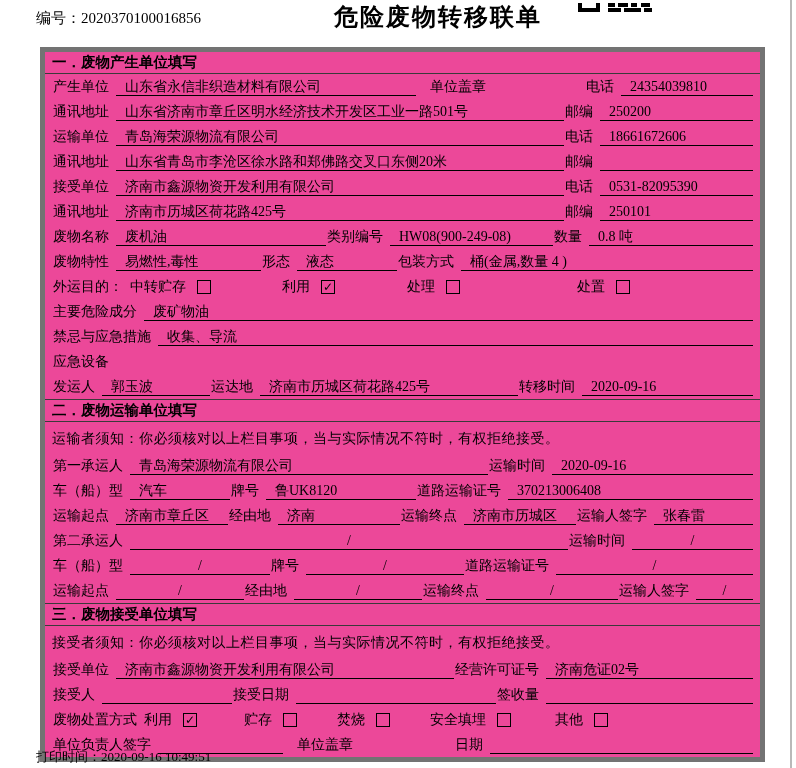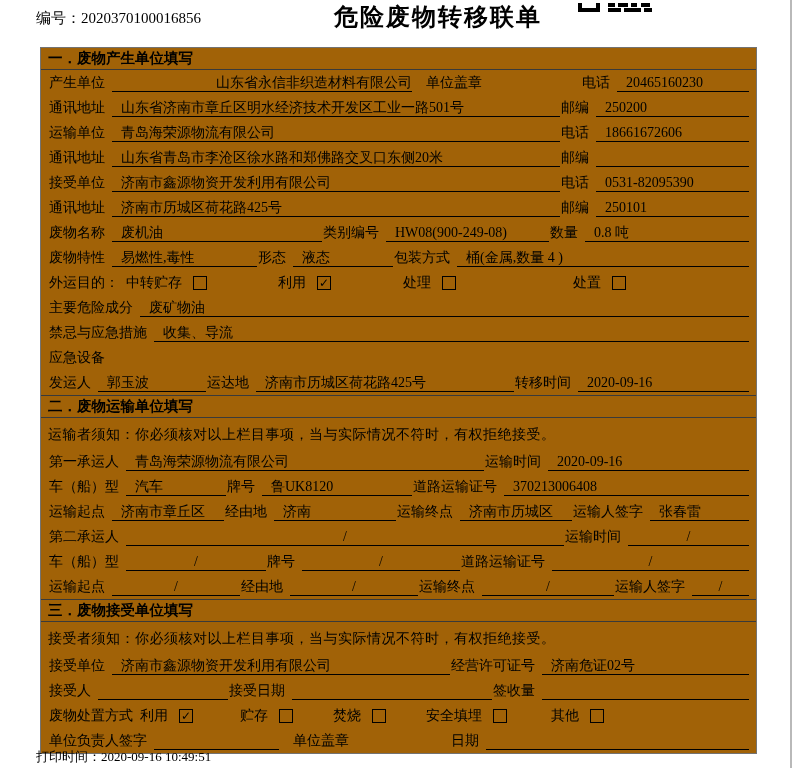--- a/index.html
+++ b/index.html
@@ -11,21 +11,21 @@
   }
   .page-edge{position:absolute;left:790px;top:0;bottom:0;width:2px;background:#b9b9b9;}
   
   .doc-header{position:absolute;left:0;top:0;width:796px;height:32px;}
   .doc-number{position:absolute;left:36px;top:9px;font-size:15px;white-space:nowrap;}
   .doc-title{position:absolute;left:80px;right:0;top:1px;text-align:center;
     font-size:24px;font-weight:bold;letter-spacing:2px;
     font-family:Liberation Mono, monospace;}
   .qr{position:absolute;left:578px;top:0;}
   
-  .doc-table{position:absolute;left:40px;top:47px;width:715px;border:1px solid #737373;background:#a16207;}
+  .doc-table{position:absolute;left:40px;top:47px;width:715px;border:5px solid #737373;background:#ec4899;}
   .sec-title{height:21px;line-height:21px;font-weight:bold;font-size:14.5px;padding-left:7px;
     border-bottom:1.5px solid #3a3a3a;
     font-family:"Liberation Sans","DejaVu Sans",sans-serif;}
   .section + .section .sec-title{border-top:1.5px solid #3a3a3a;}
   .row{display:flex;align-items:flex-end;height:25px;padding:0 7px 3px 7px;box-sizing:border-box;}
   .note-row{height:31px;align-items:center;padding-top:5px;letter-spacing:0.5px;}
   .lab{white-space:nowrap;padding:0 7px 0 1px;flex:0 0 auto;}
   .lab.plain{padding-left:14px;}
   .fld{display:inline-flex;border-bottom:1px solid #000;padding-left:9px;min-width:30px;
     height:19px;align-items:flex-end;box-sizing:border-box;overflow:hidden;}
@@ -59,27 +59,27 @@
       <rect x="66" y="5" width="8" height="4" fill="#000"></rect>
     </svg>
   </span>
 </div>
 
 <div class="doc-table">
     <div class="section">
       <div class="sec-title">一．废物产生单位填写</div>
       <div class="row">
         <span class="lab">产生单位</span>
-        <span class="fld" style="flex: 0 0 300px; width: 300px; justify-content: flex-end;">
+        <span class="fld" style="flex: 0 0 300px; width: 300px;">
           <span class="val">山东省永信非织造材料有限公司</span>
         </span>
         <span class="lab plain" style="flex: 0 0 148px; width: 148px;">单位盖章</span>
         <span class="lab">电话</span>
         <span class="fld grow">
-          <span class="val">20465160230</span>
+          <span class="val">24354039810</span>
         </span>
       </div>
       <div class="row">
         <span class="lab">通讯地址</span>
         <span class="fld" style="flex: 0 0 448px; width: 448px;">
           <span class="val">山东省济南市章丘区明水经济技术开发区工业一路501号</span>
         </span>
         <span class="lab">邮编</span>
         <span class="fld grow">
           <span class="val">250200</span>

